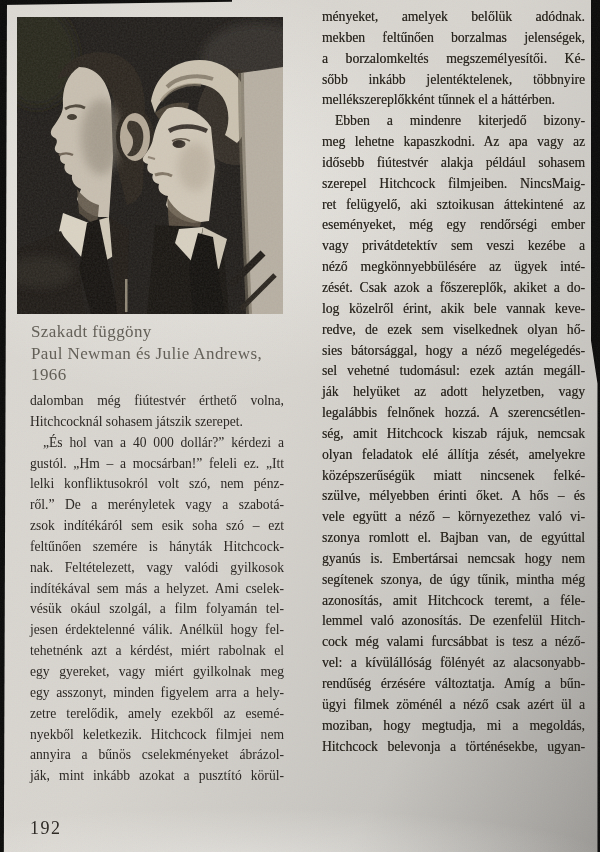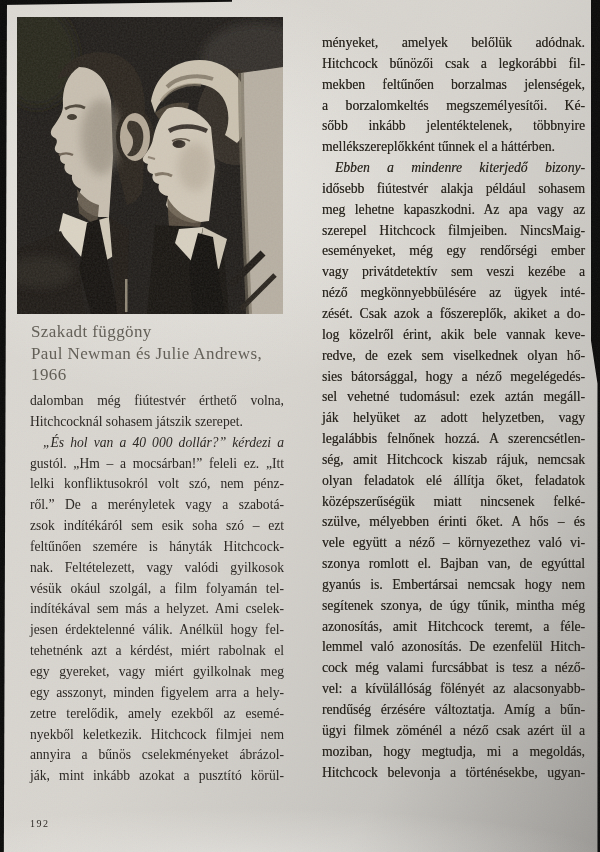--- a/index.html
+++ b/index.html
@@ -23,26 +23,26 @@
   .photo{position:absolute;left:17px;top:17px;width:266px;height:297px;margin:0;
          filter:blur(.35px);}
   .photo svg{display:block;}
   
   .caption{position:absolute;left:31px;top:321px;width:262px;
     font-size:17px;line-height:21.5px;color:#615d55;letter-spacing:.4px;}
   
   .col{position:absolute;color:#282420;font-size:13.6px;}
   .col-left{left:30px;top:391px;width:254px;}
   .col-right{left:322px;top:7px;width:263px;color:#242019;
-    text-shadow:.25px 0 0 rgba(36,32,25,.6);margin-top:26px;}
+    text-shadow:.25px 0 0 rgba(36,32,25,.6);}
   .tline{height:20.85px;line-height:20.85px;white-space:nowrap;
     text-align:justify;text-align-last:justify;}
   .tline.end{text-align-last:left;}
-  .tline.indent{padding-left:13px;font-style:italic;}
-  .pagenum{position:absolute;left:30px;top:818px;font-size:10px;
+  .tline.indent{padding-left:13px;}
+  .pagenum{position:absolute;left:30px;top:818px;font-size:18px;
     letter-spacing:1.5px;color:#2b2722;}
   .grain-overlay{position:absolute;left:0;top:0;width:600px;height:852px;
     opacity:.06;pointer-events:none;}
 </style>
 </head>
 <body>
 
 <div class="page">
 
   <div class="edge edge-left"></div>
@@ -123,54 +123,54 @@
   <div class="col col-left">
       <div class="tline">dalomban még fiútestvér érthető volna,</div>
       <div class="tline end">Hitchcocknál sohasem játszik szerepet.</div>
       <div class="tline indent">„És hol van a 40 000 dollár?” kérdezi a</div>
       <div class="tline">gustól. „Hm – a mocsárban!” feleli ez. „Itt</div>
       <div class="tline">lelki konfliktusokról volt szó, nem pénz-</div>
       <div class="tline">ről.” De a merényletek vagy a szabotá-</div>
       <div class="tline">zsok indítékáról sem esik soha szó – ezt</div>
       <div class="tline">feltűnően szemére is hányták Hitchcock-</div>
       <div class="tline">nak. Feltételezett, vagy valódi gyilkosok</div>
+      <div class="tline">indítékával sem más a helyzet. Ami cselek-</div>
       <div class="tline">vésük okául szolgál, a film folyamán tel-</div>
-      <div class="tline">indítékával sem más a helyzet. Ami cselek-</div>
       <div class="tline">jesen érdektelenné válik. Anélkül hogy fel-</div>
       <div class="tline">tehetnénk azt a kérdést, miért rabolnak el</div>
       <div class="tline">egy gyereket, vagy miért gyilkolnak meg</div>
       <div class="tline">egy asszonyt, minden figyelem arra a hely-</div>
       <div class="tline">zetre terelődik, amely ezekből az esemé-</div>
       <div class="tline">nyekből keletkezik. Hitchcock filmjei nem</div>
       <div class="tline">annyira a bűnös cselekményeket ábrázol-</div>
       <div class="tline">ják, mint inkább azokat a pusztító körül-</div>
     </div>
   <div class="col col-right">
       <div class="tline">ményeket, amelyek belőlük adódnak.</div>
-      <div class="tline">Hitchcock bűnözői csak a legkorábbi fil-</div>
       <div class="tline">mekben feltűnően borzalmas jelenségek,</div>
       <div class="tline">a borzalomkeltés megszemélyesítői. Ké-</div>
       <div class="tline">sőbb inkább jelentéktelenek, többnyire</div>
       <div class="tline end">mellékszereplőkként tűnnek el a háttérben.</div>
       <div class="tline indent">Ebben a mindenre kiterjedő bizony-</div>
+      <div class="tline">meg lehetne kapaszkodni. Az apa vagy az</div>
       <div class="tline">idősebb fiútestvér alakja például sohasem</div>
-      <div class="tline">meg lehetne kapaszkodni. Az apa vagy az</div>
       <div class="tline">szerepel Hitchcock filmjeiben. NincsMaig-</div>
+      <div class="tline">ret felügyelő, aki sztoikusan áttekintené az</div>
       <div class="tline">eseményeket, még egy rendőrségi ember</div>
       <div class="tline">vagy privátdetektív sem veszi kezébe a</div>
       <div class="tline">néző megkönnyebbülésére az ügyek inté-</div>
       <div class="tline">zését. Csak azok a főszereplők, akiket a do-</div>
       <div class="tline">log közelről érint, akik bele vannak keve-</div>
       <div class="tline">redve, de ezek sem viselkednek olyan hő-</div>
       <div class="tline">sies bátorsággal, hogy a néző megelégedés-</div>
       <div class="tline">sel vehetné tudomásul: ezek aztán megáll-</div>
       <div class="tline">ják helyüket az adott helyzetben, vagy</div>
       <div class="tline">legalábbis felnőnek hozzá. A szerencsétlen-</div>
       <div class="tline">ség, amit Hitchcock kiszab rájuk, nemcsak</div>
-      <div class="tline">olyan feladatok elé állítja őket, feladatok</div>
+      <div class="tline">olyan feladatok elé állítja zését, amelyekre</div>
       <div class="tline">középszerűségük miatt nincsenek felké-</div>
       <div class="tline">szülve, mélyebben érinti őket. A hős – és</div>
       <div class="tline">vele együtt a néző – környezethez való vi-</div>
       <div class="tline">szonya romlott el. Bajban van, de egyúttal</div>
       <div class="tline">gyanús is. Embertársai nemcsak hogy nem</div>
       <div class="tline">segítenek szonya, de úgy tűnik, mintha még</div>
       <div class="tline">azonosítás, amit Hitchcock teremt, a féle-</div>
       <div class="tline">lemmel való azonosítás. De ezenfelül Hitch-</div>
       <div class="tline">cock még valami furcsábbat is tesz a néző-</div>
       <div class="tline">vel: a kívülállóság fölényét az alacsonyabb-</div>

